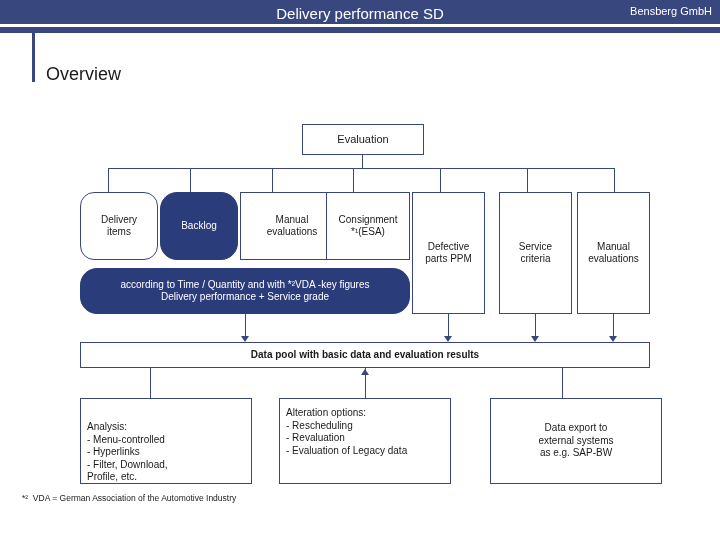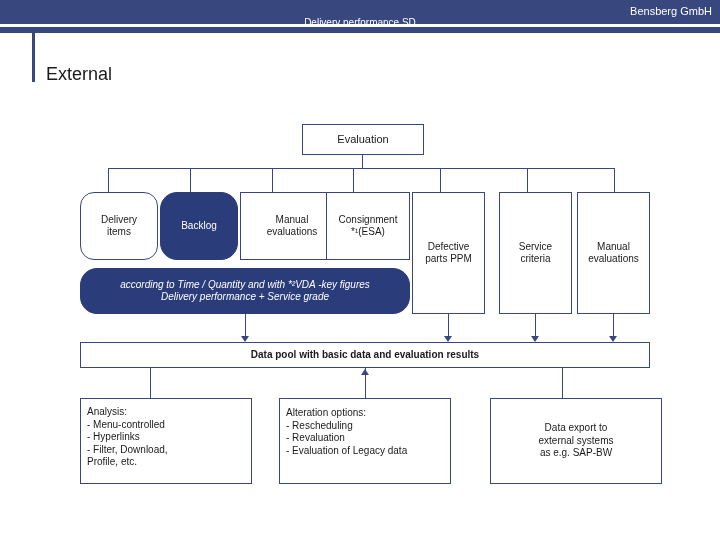--- a/index.html
+++ b/index.html
@@ -18,24 +18,24 @@
   
   .header-bar {
     position: absolute;
     left: 0; top: 0;
     width: 720px;
     height: 24px;
     background: #39477f;
   }
   .header-title {
     position: absolute;
-    left: 0; top: 17px;
+    left: 0; top: 5px;
     width: 720px;
     text-align: center;
-    font-size: 10px;
+    font-size: 15px;
     color: #ffffff;
   }
   .header-company {
     position: absolute;
     right: 8px; top: 5px;
     font-size: 11px;
     color: #ffffff;
   }
   .header-underline {
     position: absolute;
@@ -88,21 +88,21 @@
     color: #ffffff;
     border-radius: 17px;
   }
   .box.left-text {
     justify-content: flex-start;
     text-align: left;
     padding-left: 6px;
   }
   .box.top-text {
     align-items: flex-start;
-    padding-top: 7px;
+    padding-top: 22px;
   }
 
   
   .ln {
     position: absolute;
     background: #39477f;
   }
   .lnv { width: 1px; }
   .lnh { height: 1px; }
 
@@ -136,21 +136,21 @@
 </head>
 <body>
 
 <div class="header-bar"></div>
 <div class="header-title">Delivery performance SD</div>
 <div class="header-company">Bensberg GmbH</div>
 <div class="header-underline"></div>
 <div class="header-accent"></div>
 
 <div class="left-rule"></div>
-<div class="slide-title">External</div>
+<div class="slide-title">Overview</div>
 
 <div class="box" style="left:302px; top:124px; width:122px; height:31px; font-size:11px;">Evaluation</div>
 
 <div class="ln lnv" style="left:362px; top:155px; height:13px;"></div>
 
 <div class="ln lnh" style="left:108px; top:168px; width:506px;"></div>
 
 <div class="ln lnv" style="left:108px; top:168px; height:24px;"></div>
 <div class="ln lnv" style="left:190px; top:168px; height:24px;"></div>
 <div class="ln lnv" style="left:272px; top:168px; height:24px;"></div>
@@ -172,21 +172,21 @@
 
 <div class="box" style="left:412px; top:192px; width:73px; height:122px; white-space:pre-line;">Defective
 parts PPM</div>
 
 <div class="box" style="left:499px; top:192px; width:73px; height:122px; white-space:pre-line;">Service
 criteria</div>
 
 <div class="box" style="left:577px; top:192px; width:73px; height:122px; white-space:pre-line;">Manual
 evaluations</div>
 
-<div class="box dark" style="left:80px; top:268px; width:330px; height:46px; white-space:pre-line; font-size:10px;font-style:italic;">according to Time / Quantity and with *²VDA -key figures
+<div class="box dark" style="left:80px; top:268px; width:330px; height:46px; white-space:pre-line; font-size:10px;">according to Time / Quantity and with *²VDA -key figures
 Delivery performance + Service grade</div>
 
 <div class="ln lnv" style="left:245px; top:314px; height:24px;"></div>
 <div class="arrow-down" style="left:241px; top:336px;"></div>
 
 <div class="ln lnv" style="left:448px; top:314px; height:24px;"></div>
 <div class="arrow-down" style="left:444px; top:336px;"></div>
 
 <div class="ln lnv" style="left:535px; top:314px; height:24px;"></div>
 <div class="arrow-down" style="left:531px; top:336px;"></div>
@@ -211,13 +211,14 @@
 <div class="box left-text top-text" style="left:279px; top:398px; width:172px; height:86px; white-space:pre-line; padding-top:8px;">Alteration options:
 - Rescheduling
 - Revaluation
 - Evaluation of Legacy data</div>
 
 <div class="box" style="left:476px; top:398px; width:172px; height:86px; white-space:pre-line;margin-left:14px;">Data export to
 external systems
 as e.g. SAP-BW</div>
 
 <div class="footnotes">
+  <div>*²  VDA = German Association of the Automotive Industry</div>
 </div>
 
 </body></html>

